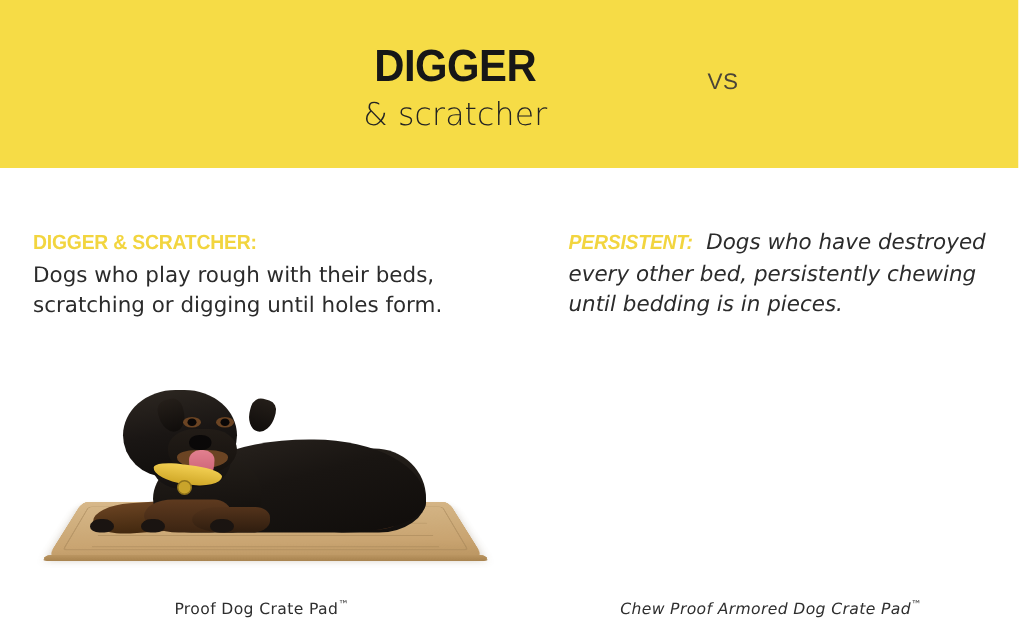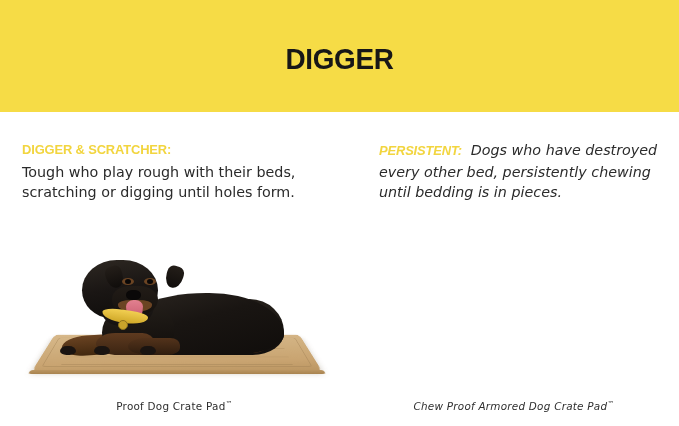--- a/index.html
+++ b/index.html
@@ -87,21 +87,21 @@
   .col {
     position: absolute;
     top: 0;
     height: 314px;
   }
   .col-left  { left: 0px;   width: 349px; }
   .col-right { left: 349px; width: 330px; font-style: italic; }
 
   .body-text {
     position: absolute;
-    top: 28px;
+    top: 40px;
     font-family: "DejaVu Sans", sans-serif;
     font-size: 14.3px;
     line-height: 20.6px;
     color: #2b2b2b;
     font-weight: 400;
   }
   .col-left .body-text  { left: 22px; width: 300px; }
   .col-right .body-text { left: 30px; width: 302px; }
 
   .lede {
@@ -328,33 +328,35 @@
 </head>
 <body>
 
 <div class="page">
 
   <div class="banner">
     <div class="banner-inner">
 
       <div class="banner-col">
         <div class="banner-title">DIGGER</div>
+        <div class="banner-sub">&amp; scratcher</div>
       </div>
 
+      <div class="banner-vs">VS</div>
 
 
     </div>
   </div>
 
   <div class="columns">
 
     <div class="col col-left">
 
       <div class="body-text">
-        <span class="lede lede-block">DIGGER &amp; SCRATCHER:</span><span>Tough who play rough with their beds, scratching or digging until holes form.</span>
+        <span class="lede lede-block">DIGGER &amp; SCRATCHER:</span><span>Dogs who play rough with their beds, scratching or digging until holes form.</span>
       </div>
 
       <div class="photo photo-left">
 
         <div class="tan-pad">
           <div class="pad-stitch" style="top:20%"></div>
           <div class="pad-stitch" style="top:42%"></div>
           <div class="pad-stitch" style="top:64%"></div>
           <div class="pad-stitch" style="top:84%"></div>
         </div>

